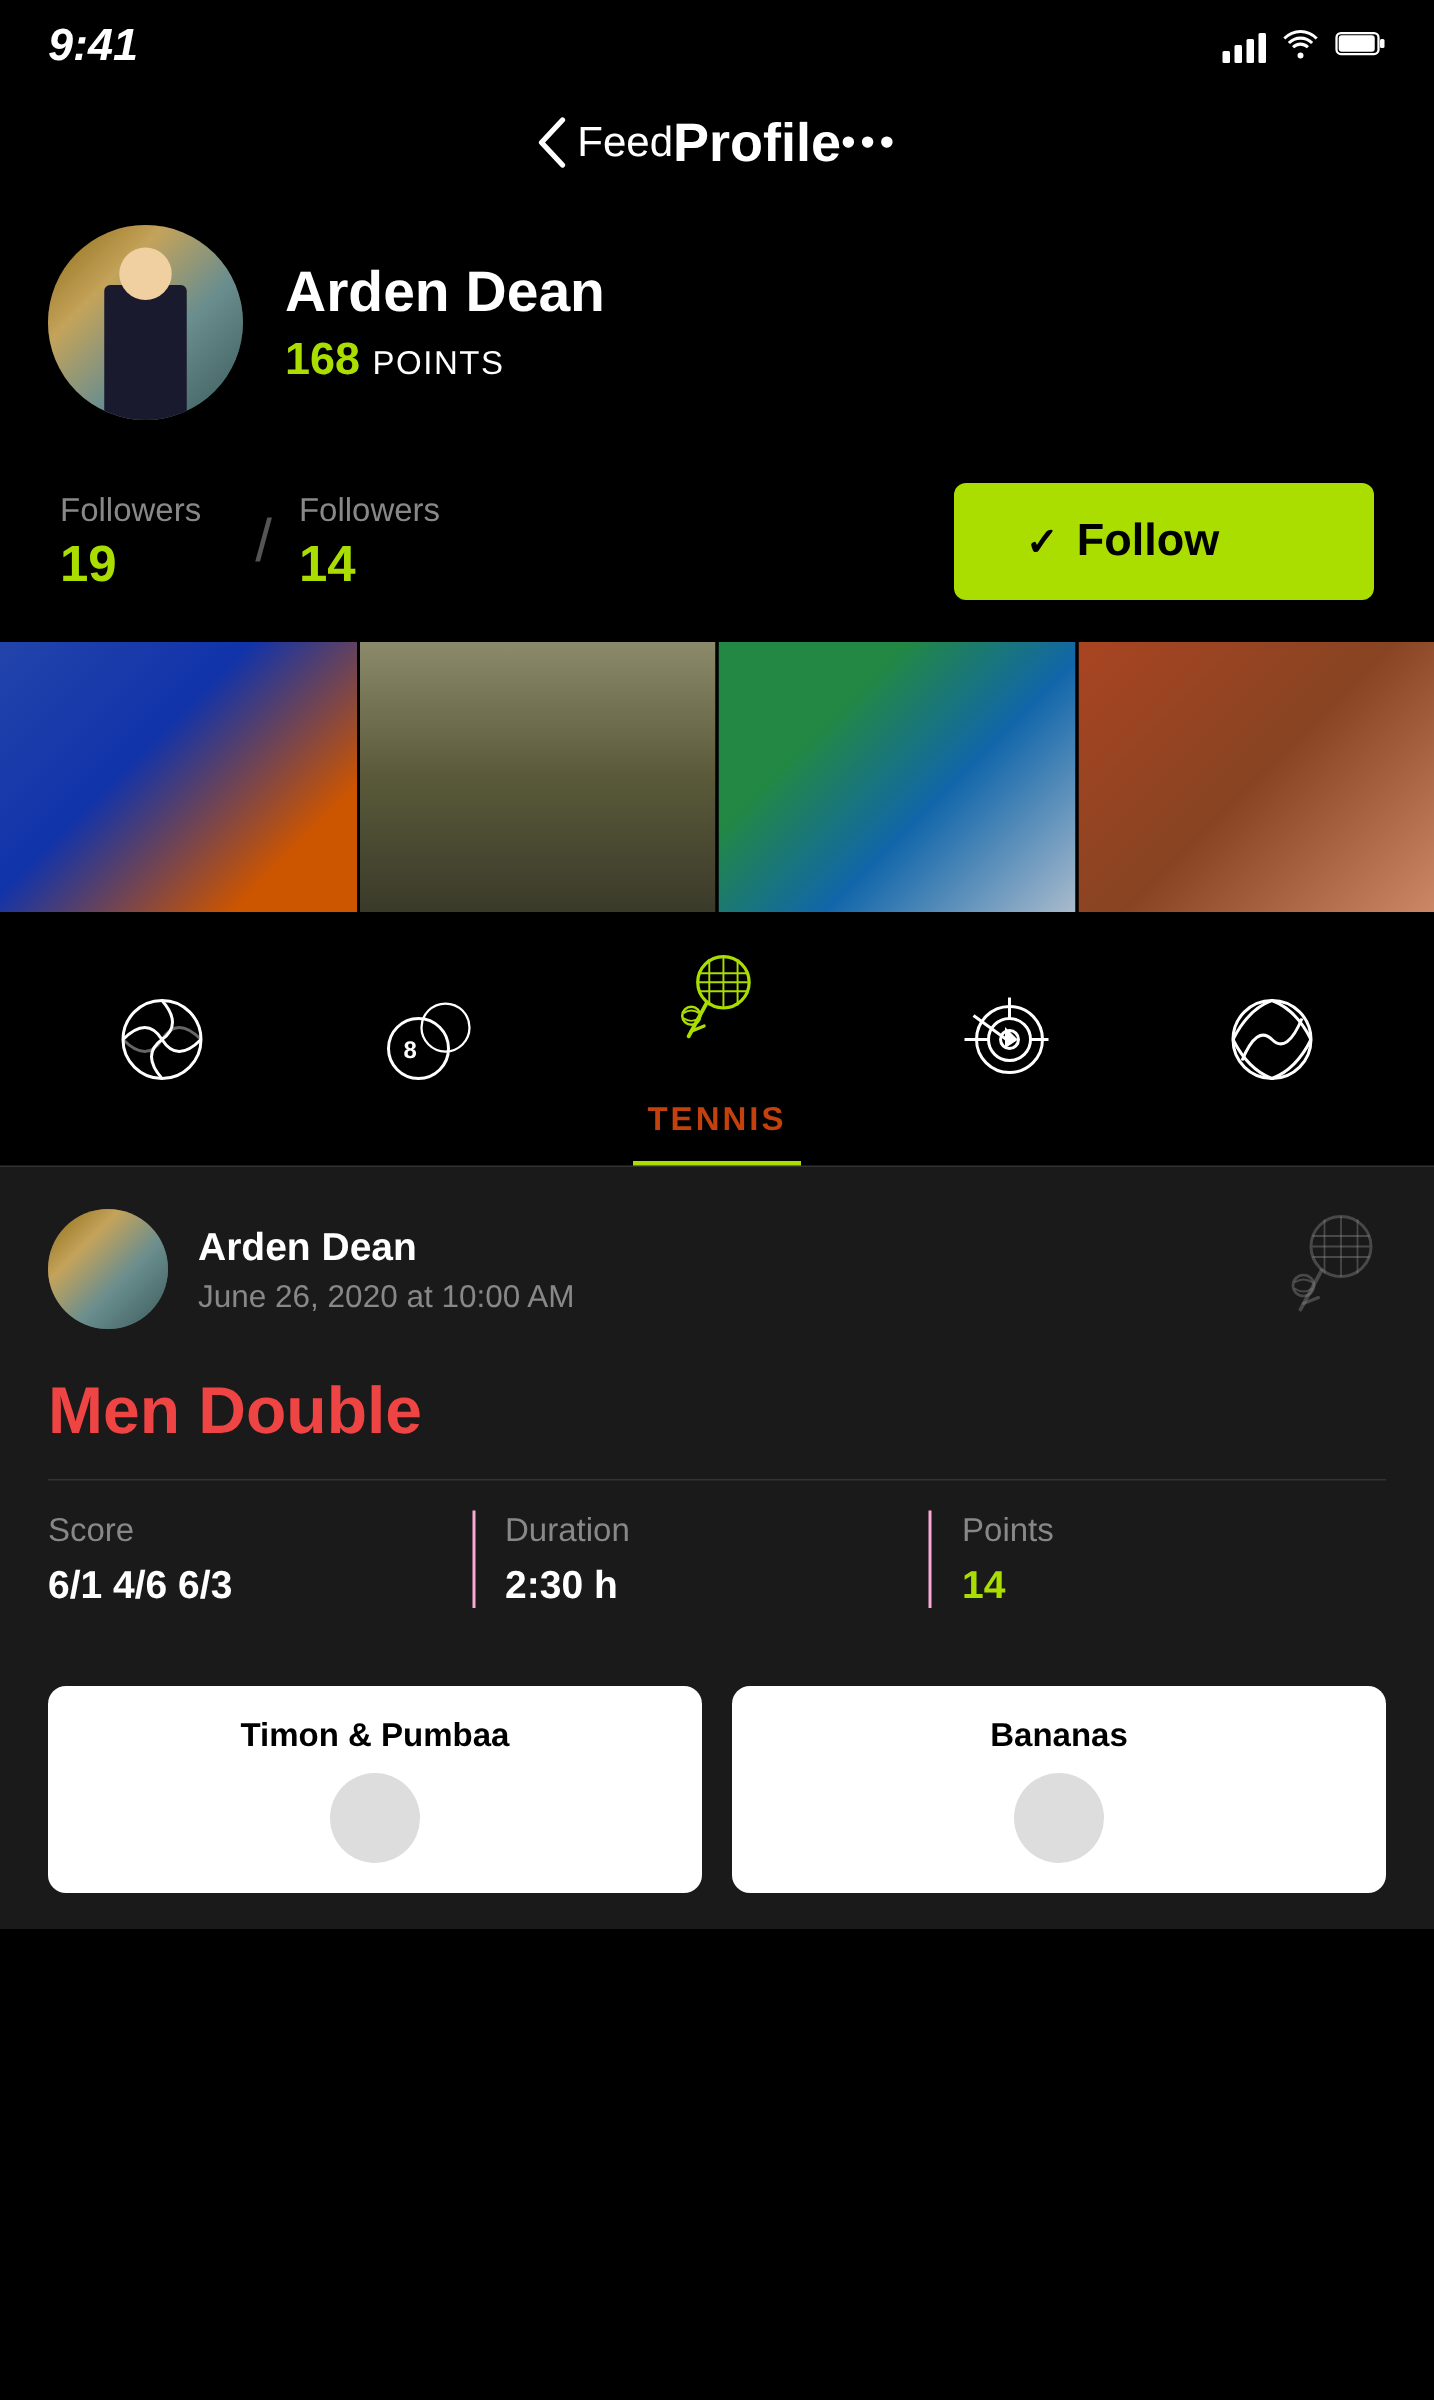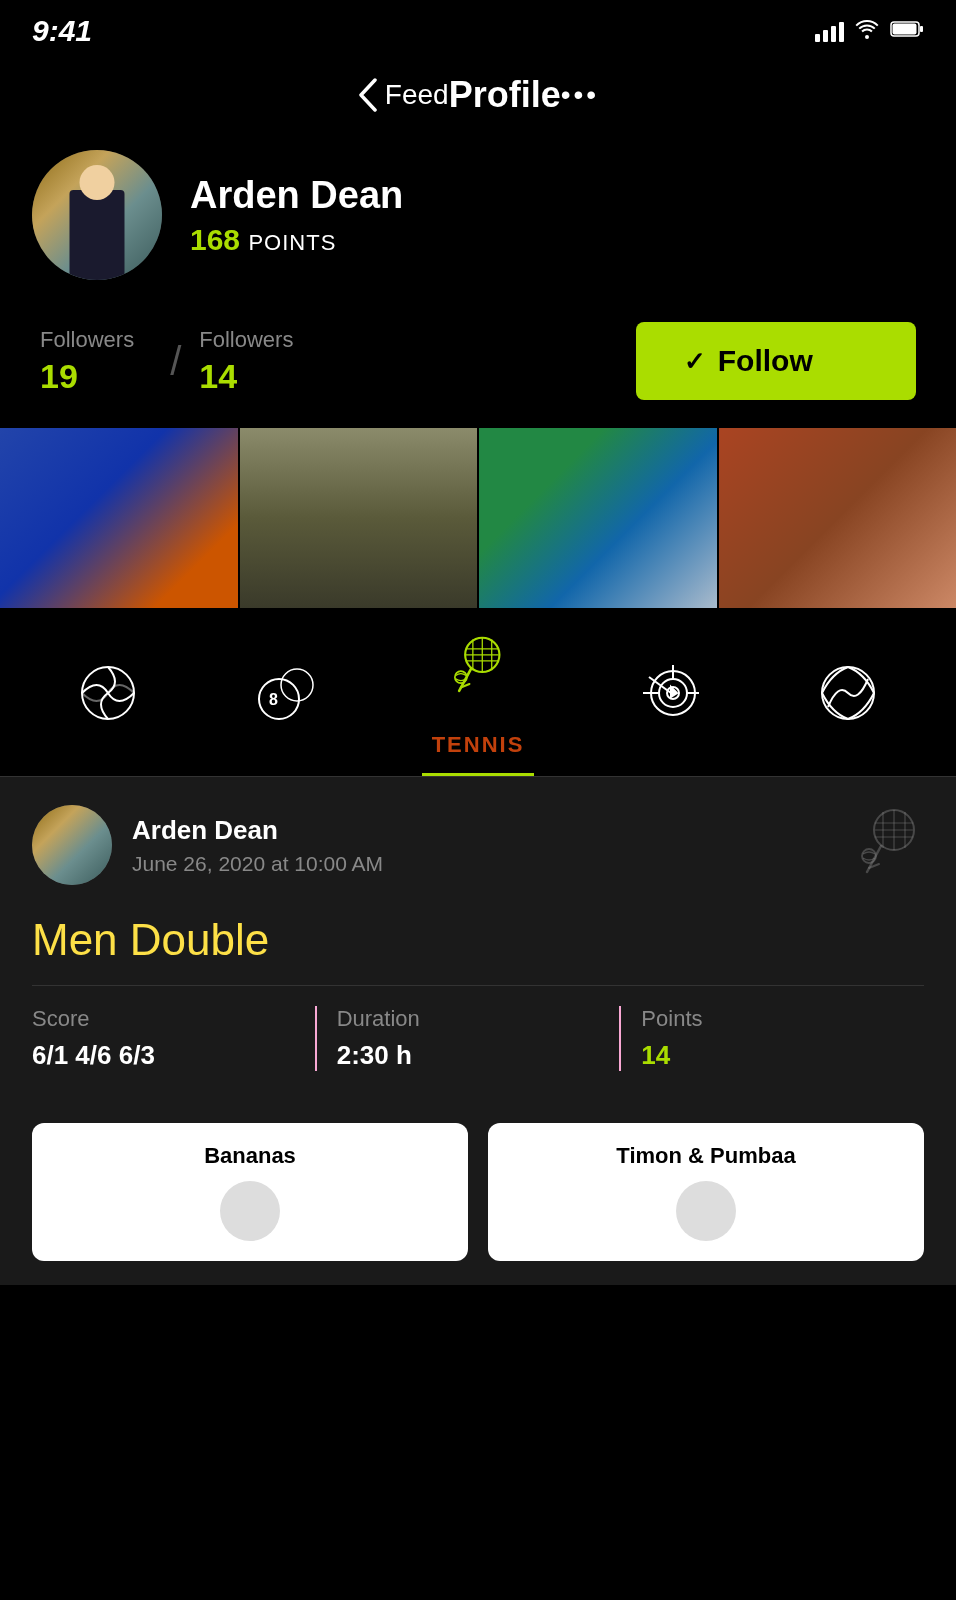--- a/index.html
+++ b/index.html
@@ -312,22 +312,22 @@
       color: #888;
       opacity: 0.5;
     }
     .activity-sport-icon svg {
       width: 70px;
       height: 70px;
     }
 
     .activity-title {
       font-size: 44px;
-      font-weight: 400;
-      color: #fde047;
+      font-weight: 700;
+      color: #ef4444;
       margin-bottom: 20px;
     }
 
     .activity-stats-divider {
       height: 1px;
       background: #333;
       margin-bottom: 20px;
     }
 
     .activity-stats {
@@ -594,20 +594,20 @@
     </div>
     <div class="stat-block">
       <div class="stat-block-label">Points</div>
       <div class="stat-block-value green">14</div>
     </div>
   </div>
 </div>
 
 <div class="team-cards">
   <div class="team-card">
+    <div class="team-card-name">Timon &amp; Pumbaa</div>
+    <div class="team-card-avatar"></div>
+  </div>
+  <div class="team-card">
     <div class="team-card-name">Bananas</div>
     <div class="team-card-avatar"></div>
   </div>
-  <div class="team-card">
-    <div class="team-card-name">Timon &amp; Pumbaa</div>
-    <div class="team-card-avatar"></div>
-  </div>
 </div>
 
 </body></html>

